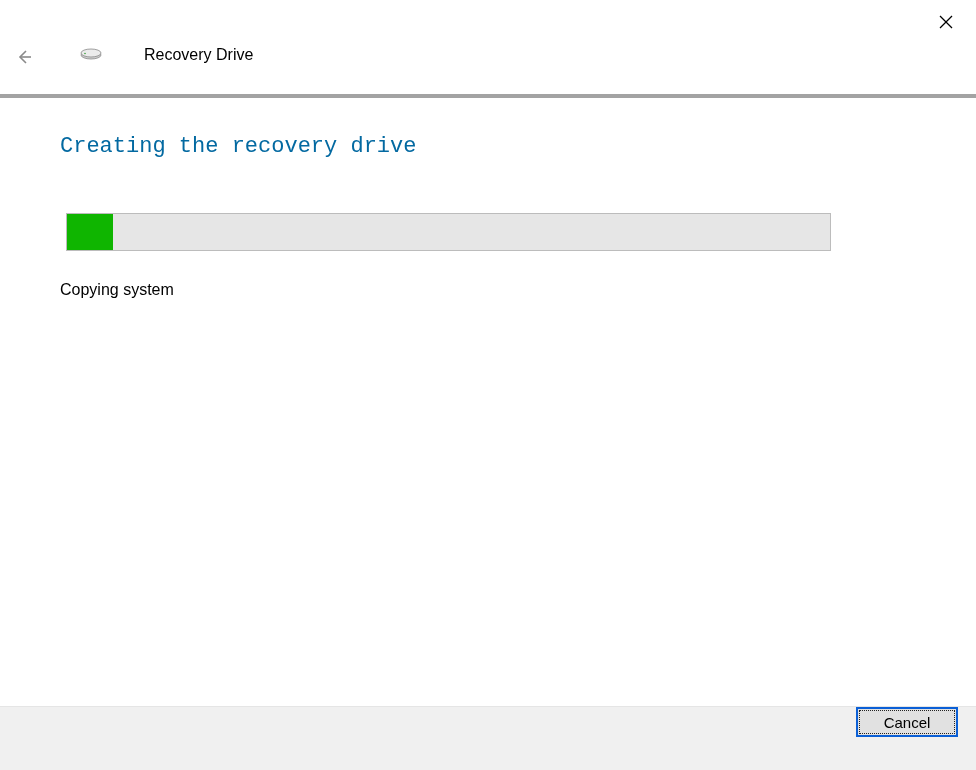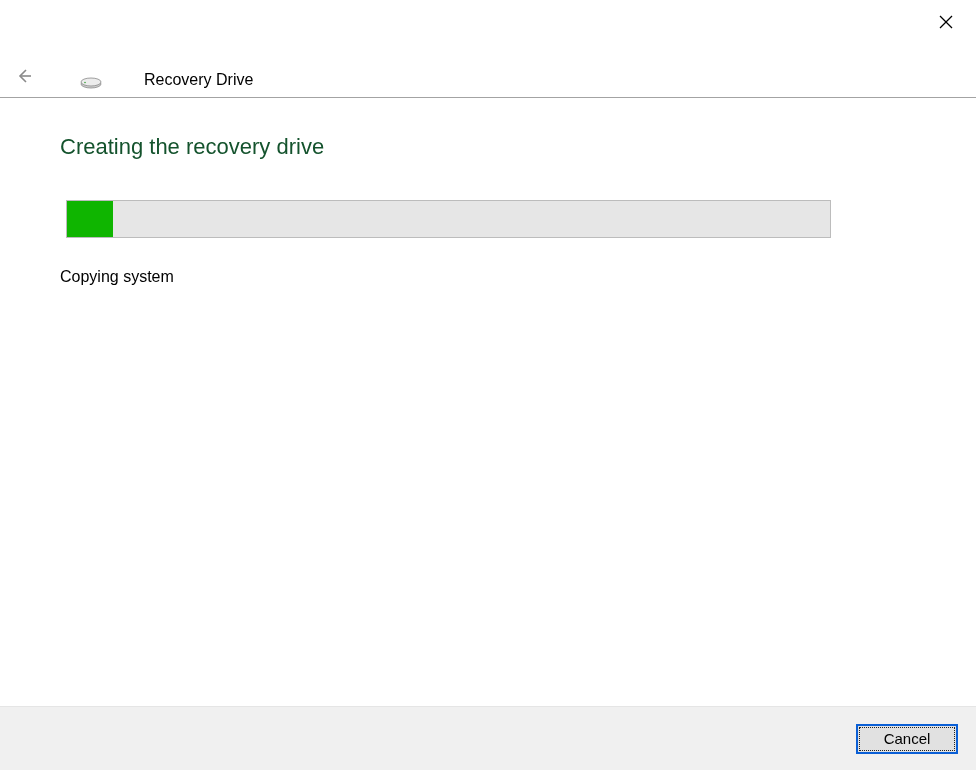--- a/index.html
+++ b/index.html
@@ -25,23 +25,23 @@
       height: 32px;
       display: flex;
       align-items: center;
       justify-content: center;
       cursor: pointer;
     }
     .close-btn svg { width: 14px; height: 14px; }
     .header-row {
       height: 52px;
       display: flex;
-      align-items: flex-end;
+      align-items: flex-start;
       padding: 0 12px 8px 12px;
-      border-bottom: 1px solid #a3a3a3;
+      border-bottom: 4px solid #a3a3a3;
       gap: 32px;
     }
     .back-btn {
       width: 24px;
       height: 24px;
       display: flex;
       align-items: center;
       justify-content: center;
       margin-right: 12px;
       color: #8a8a8a;
@@ -58,22 +58,23 @@
     .app-title {
       font-size: 16px;
       color: #000;
     }
     .content {
       padding: 36px 60px 0 60px;
     }
     .page-heading {
       font-size: 22px;
       font-weight: 400;
-      color: #14532d;
-      margin-bottom: 40px;
+      color: #0369a1;
+      margin-bottom: 54px;
+      font-family: Liberation Mono, monospace;
     }
     .progress-wrap {
       width: 765px;
       height: 38px;
       border: 1px solid #bcbcbc;
       background: #e6e6e6;
       margin-left: 6px;
       margin-bottom: 30px;
     }
     .progress-fill {
@@ -87,21 +88,21 @@
     }
     .footer {
       position: absolute;
       bottom: 0;
       left: 0;
       right: 0;
       height: 64px;
       background: #f0f0f0;
       border-top: 1px solid #e5e5e5;
       display: flex;
-      align-items: center;
+      align-items: flex-start;
       justify-content: flex-end;
       padding-right: 18px;
     }
     .cancel-btn {
       min-width: 102px;
       height: 30px;
       background: #e1e1e1;
       border: 2px solid #0a5fd6;
       outline: 1px dotted #222;
       outline-offset: -4px;

